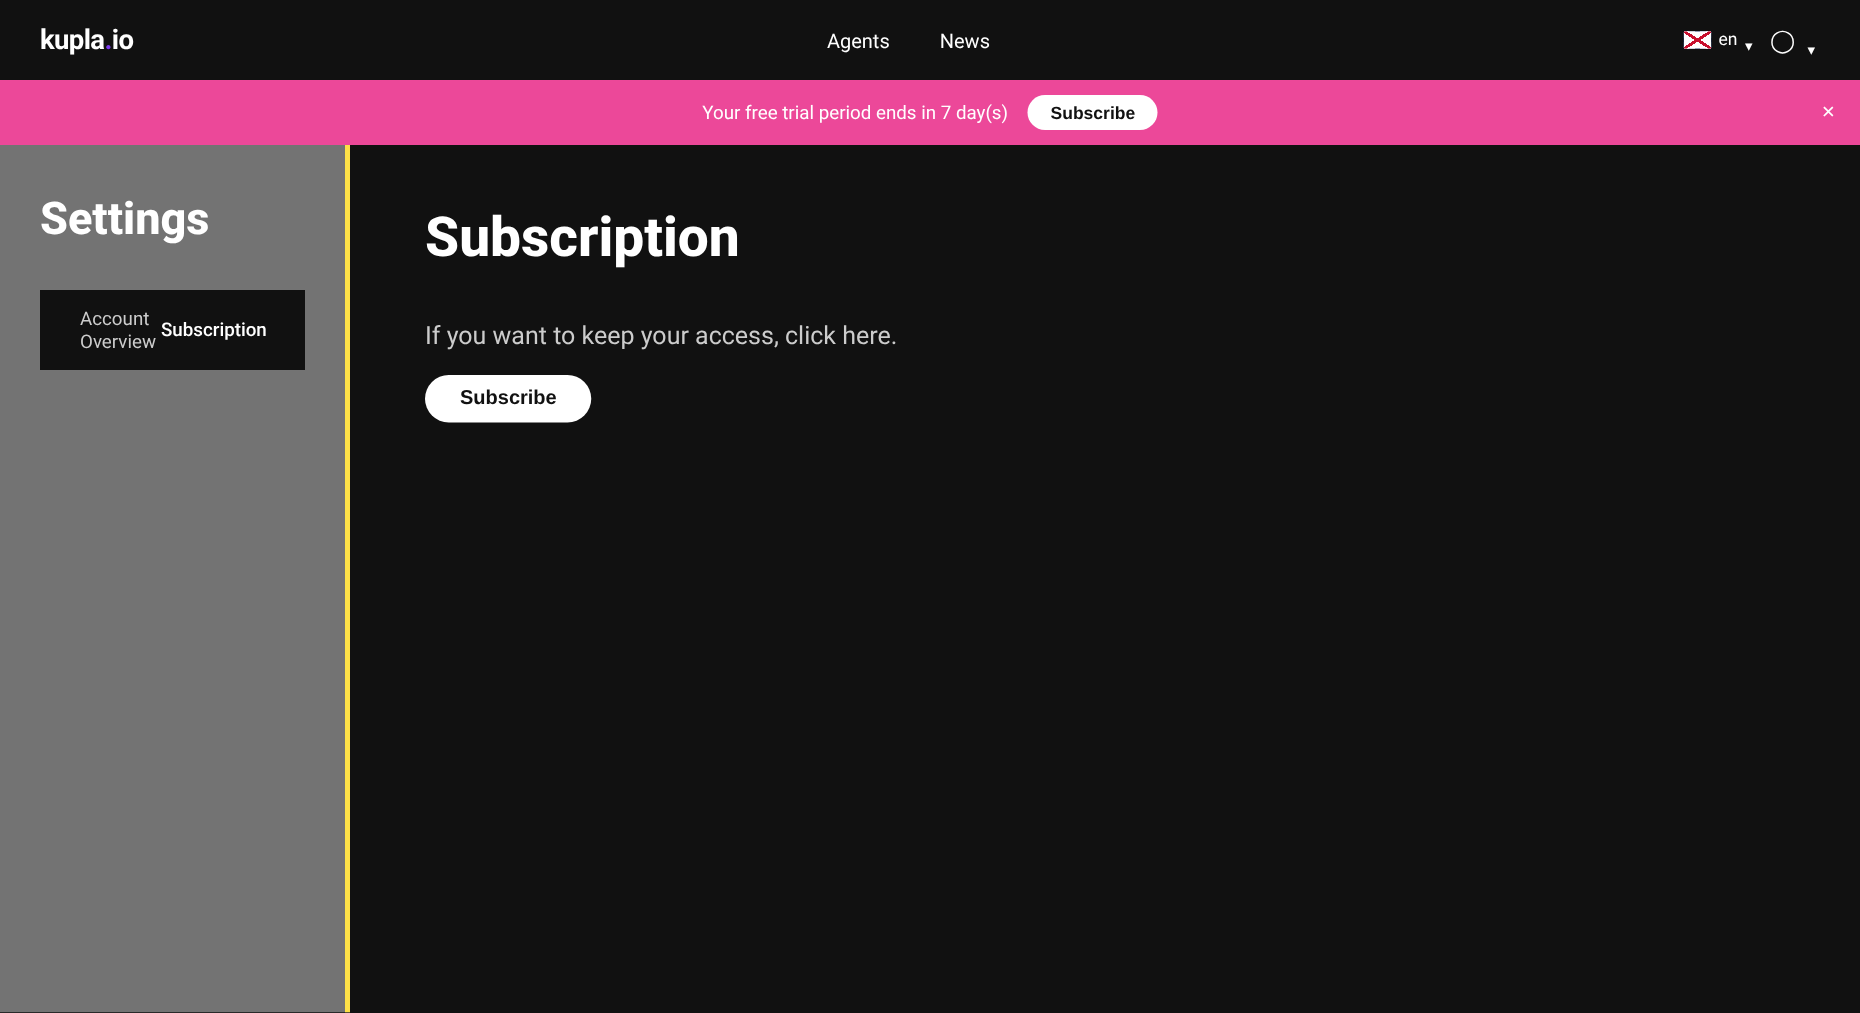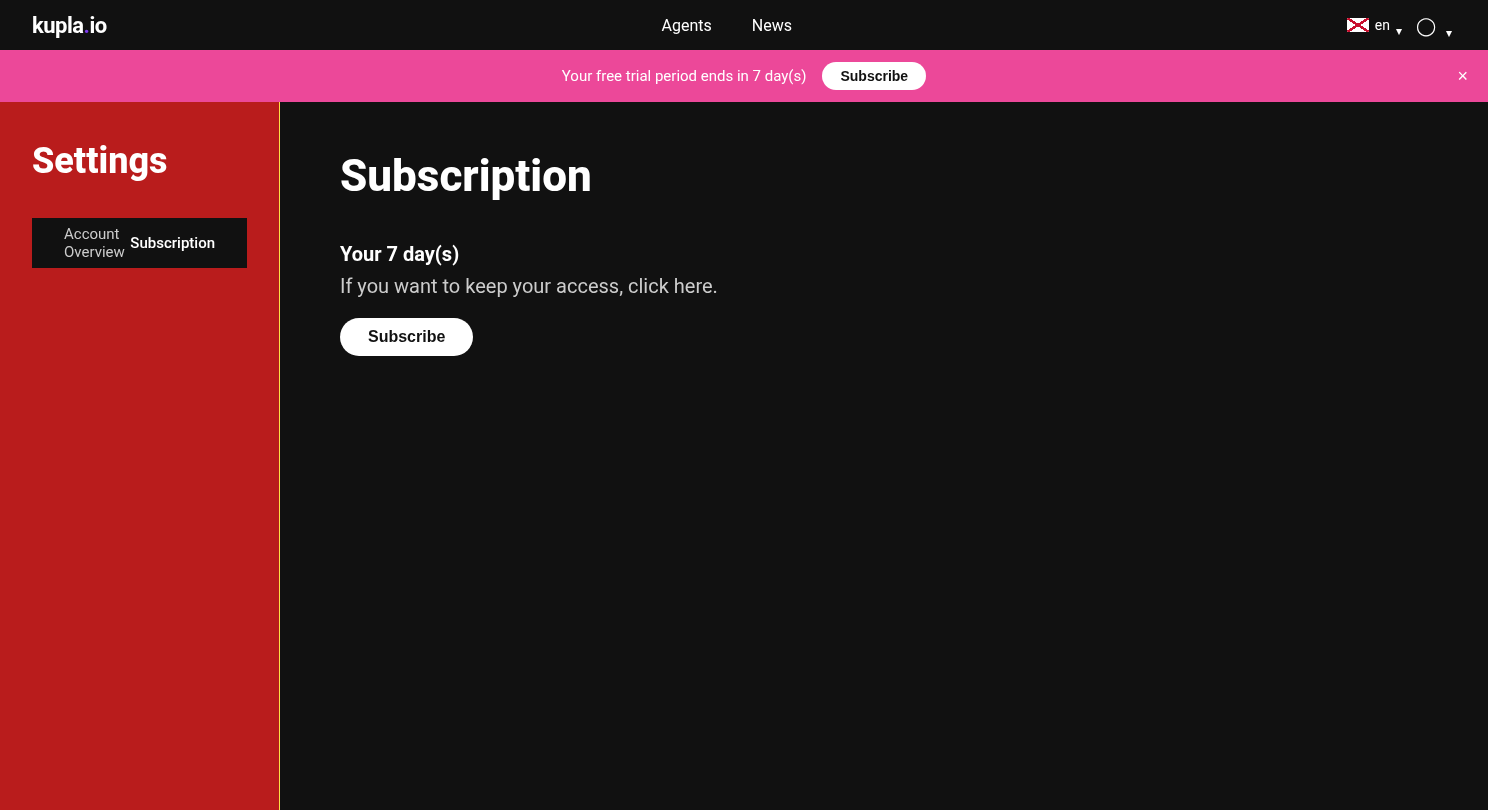--- a/index.html
+++ b/index.html
@@ -9,21 +9,21 @@
       color: #ffffff;
       font-family: -apple-system, BlinkMacSystemFont, 'Segoe UI', Roboto, Helvetica, Arial, sans-serif;
       min-height: 100vh;
       display: flex;
       flex-direction: column;
     }
 
     
     nav {
       background: #111111;
-      height: 50px;
+      height: 64px;
       display: flex;
       align-items: center;
       padding: 1px 32px;
       position: relative;
       z-index: 10;
     }
 
     .nav-logo {
       display: flex;
       align-items: center;
@@ -166,23 +166,23 @@
 
     
     .main-layout {
       display: flex;
       flex: 1;
     }
 
     
     .sidebar {
       width: 280px;
-      background: #b91c1c;
+      background: #737373;
       padding: 40px 32px;
-      border-right: 1px solid #fde047;
+      border-right: 4px solid #fde047;
       flex-shrink: 0;
     }
 
     .sidebar-title {
       font-size: 36px;
       font-weight: 800;
       color: #ffffff;
       margin-bottom: 36px;
       line-height: 1.1;
     }
@@ -287,19 +287,18 @@
     <nav class="sidebar-nav">
       <a class="sidebar-item">Account Overview</a>
       <a class="sidebar-item active">Subscription</a>
     </nav>
   </aside>
 
   <main class="content">
     <h1 class="content-title">Subscription</h1>
 
     <div class="subscription-section">
-      <h2 class="subscription-heading">Your 7 day(s)</h2>
       <p class="subscription-subtext">If you want to keep your access, click here.</p>
       <button class="subscribe-btn">Subscribe</button>
     </div>
   </main>
 
 </div>
 
 </body></html>

